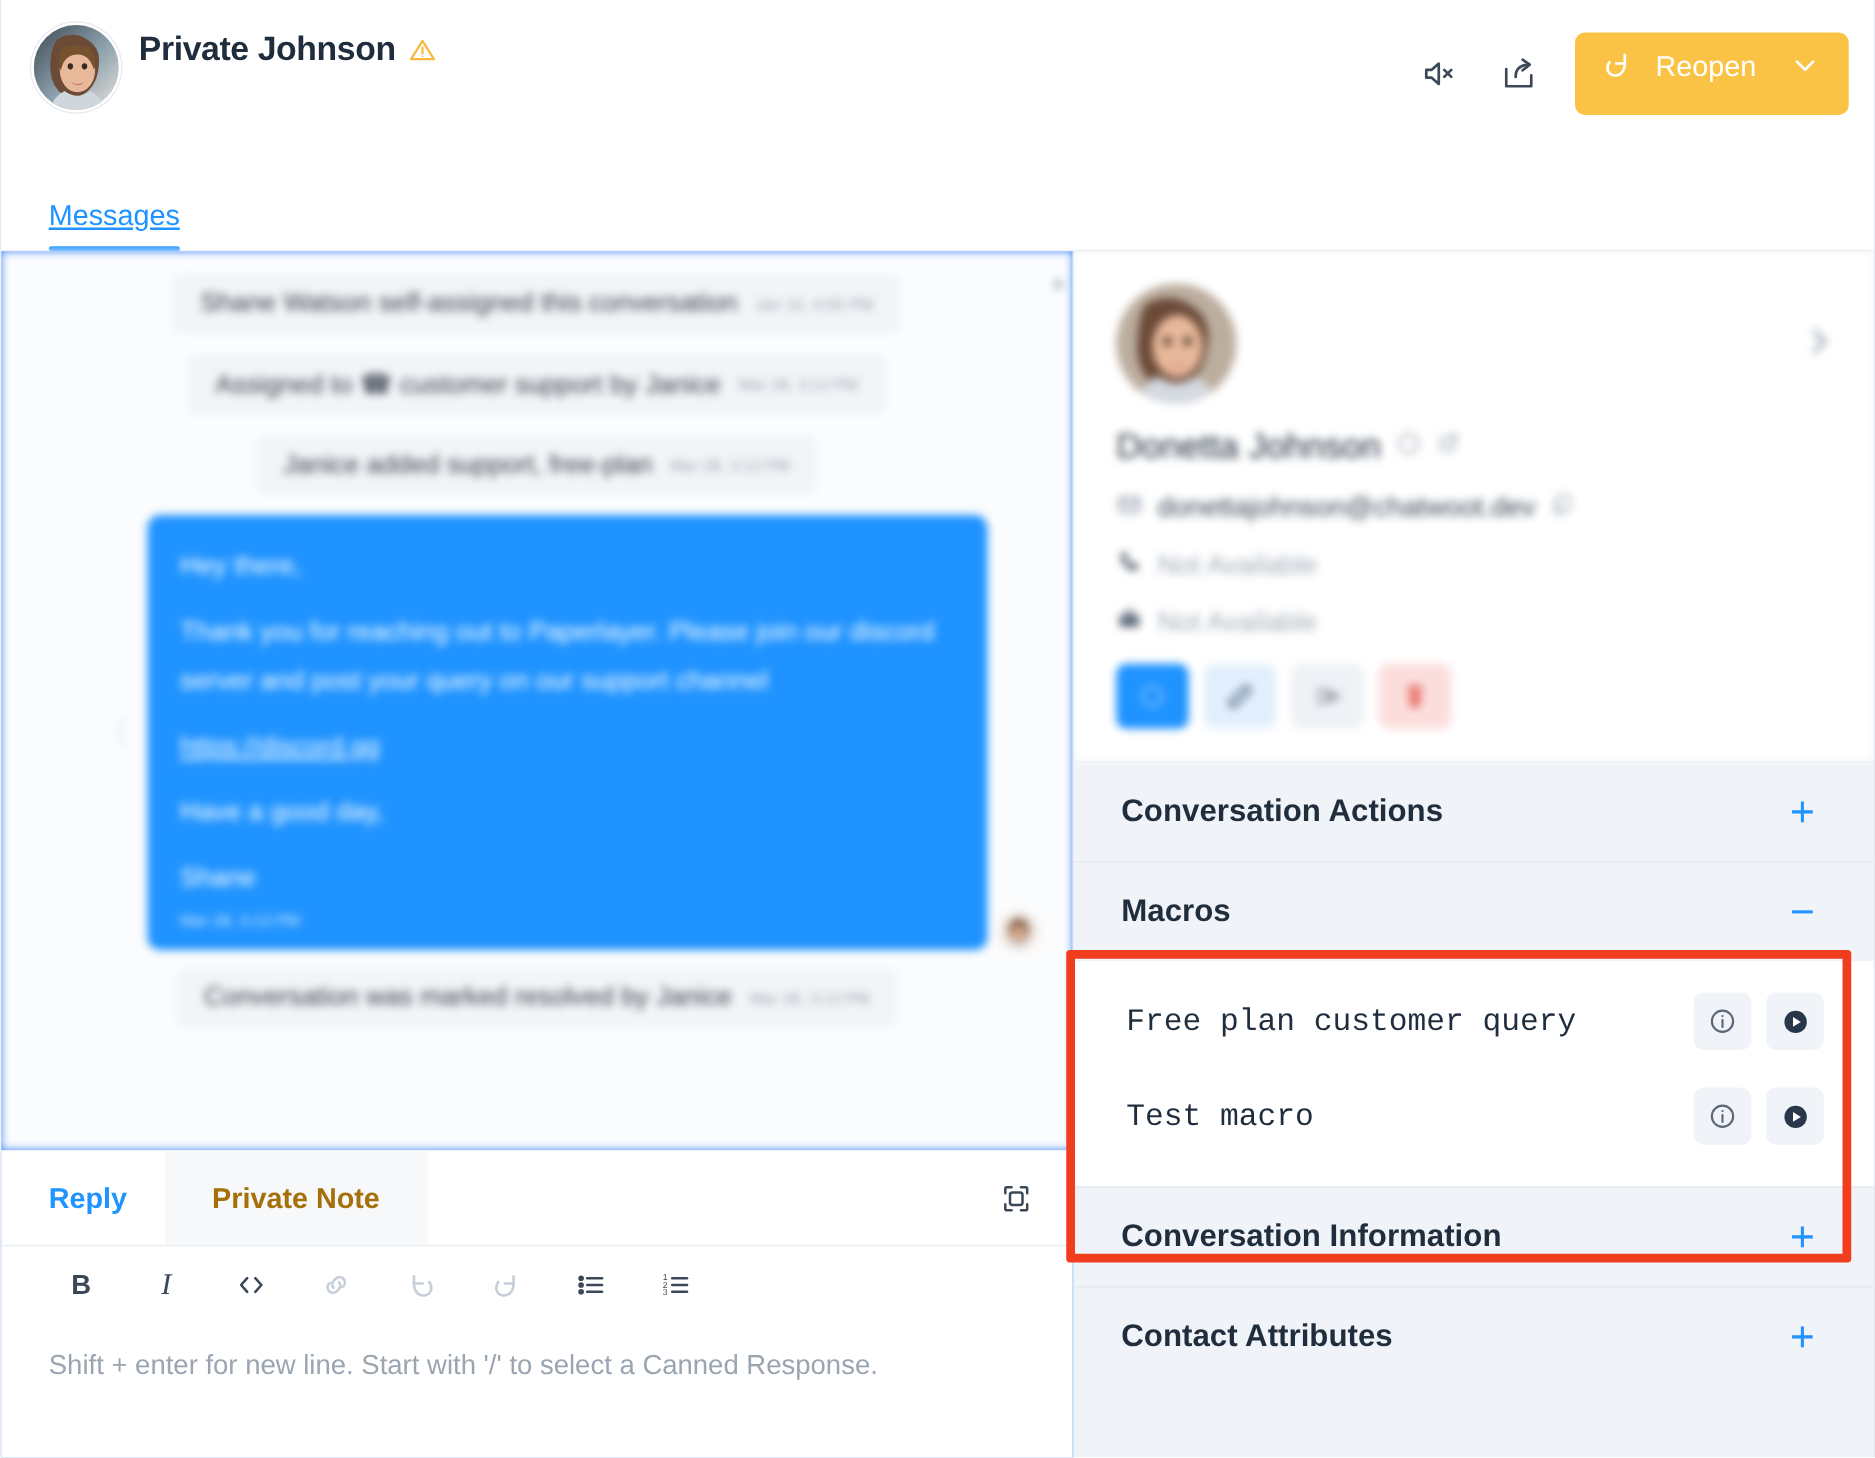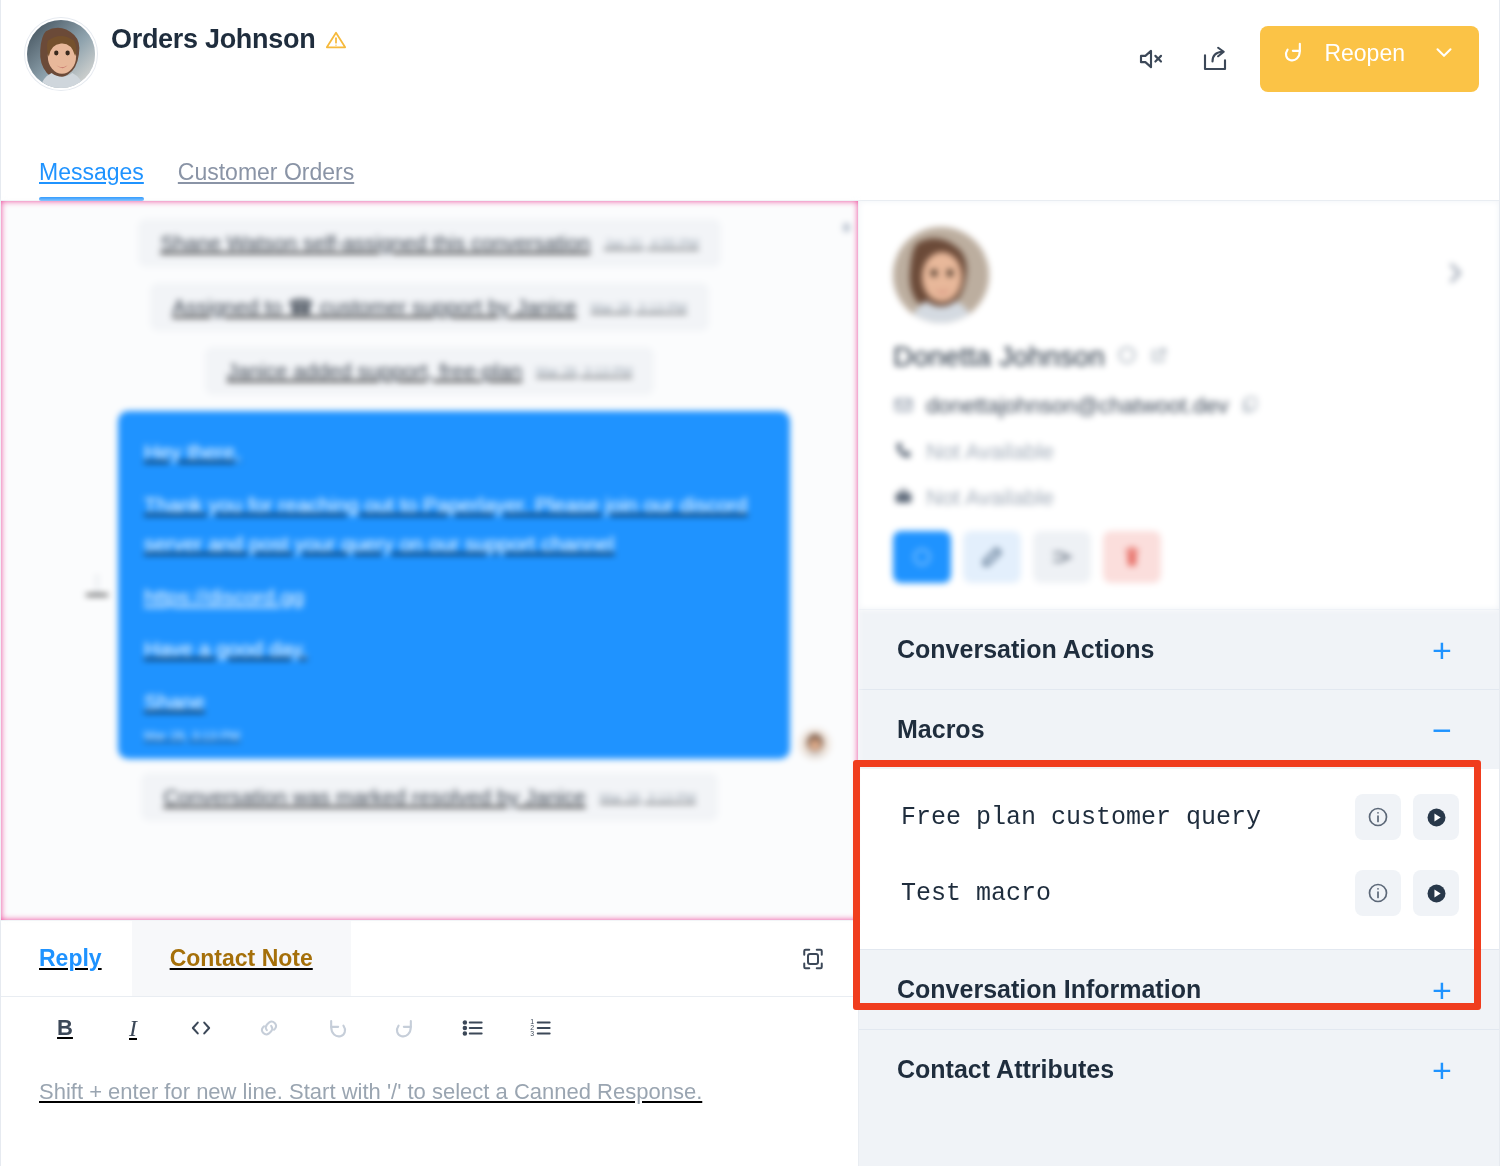--- a/index.html
+++ b/index.html
@@ -86,24 +86,23 @@
     height: 4px; background: #1f93ff; border-radius: 2px;
   }
 
   
   .conv-body { flex: 1; display: flex; min-height: 0; }
 
   
   .msg-col {
     width: 858px; flex: 0 0 858px;
     display: flex; flex-direction: column;
-    background: #ec4899;
+    background: #3b82f6;
     border-right: 1px solid #e9edf2;
     min-height: 0;
-    text-decoration: underline;
   }
   .msg-scroll {
     flex: 1; position: relative; overflow: hidden;
     background: #fbfcfd;
     padding: 18px 28px 10px 28px;
     filter: blur(3.2px);
   }
   .sys-row { display: flex; margin-bottom: 16px; }
   .sys-row.c { justify-content: center; }
   .sys-pill {
@@ -265,21 +264,21 @@
           <ellipse cx="37" cy="38" rx="15" ry="19" fill="#e8b89a"></ellipse>
           <path d="M22 22 q14 -10 28 0 q4 10 1 16 q-4 -14 -15 -13 q-11 1 -13 14 q-3 -9 -1 -17z" fill="#75512d"></path>
           <ellipse cx="31" cy="35" rx="2.3" ry="2.6" fill="#3a2a1e"></ellipse>
           <ellipse cx="43" cy="35" rx="2.3" ry="2.6" fill="#3a2a1e"></ellipse>
           <path d="M31 48 q6 4 12 0 q-5 6 -12 0z" fill="#c9796f"></path>
           <path d="M26 56 q11 8 22 0 q10 5 12 16 H14 q2 -11 12 -16z" fill="#cfd6dc"></path>
         </svg>
       </div>
       <div class="hdr-text">
         <div class="hdr-name-row">
-          <span class="hdr-name">Orders Johnson</span>
+          <span class="hdr-name">Private Johnson</span>
           <span>
             <svg class="warn-icon" viewBox="0 0 24 24" fill="none" stroke="#F6B93B" stroke-width="1.9" stroke-linecap="round" stroke-linejoin="round">
               <path d="M12 4 L22 20 H2 Z"></path>
                 <line x1="12" y1="10" x2="12" y2="15"></line>
                 <circle cx="12" cy="17.6" r="0.7" fill="#F6B93B" stroke="none"></circle>
             </svg>
           </span>
         </div>
       </div>
     </div>
@@ -310,21 +309,20 @@
           <svg width="26" height="26" viewBox="0 0 24 24" fill="none" stroke="#ffffff" stroke-width="1.9" stroke-linecap="round" stroke-linejoin="round">
             <path d="M6 9.5 L12 15.5 L18 9.5"></path>
           </svg>
         </span>
       </button>
     </div>
   </div>
 
   <div class="conv-tabs">
     <button class="tab active">Messages</button>
-    <button class="tab">Customer Orders</button>
   </div>
 
   <div class="conv-body">
 
     <div class="msg-col">
       <div class="msg-scroll">
         <div class="scrollbar-dot"></div>
 
         <div class="sys-row c">
           <div class="sys-pill">
@@ -371,21 +369,21 @@
           <div class="sys-pill">
             <span class="sys-text">Conversation was marked resolved by Janice</span>
             <span class="sys-time">Mar 28, 3:13 PM</span>
           </div>
         </div>
       </div>
 
       <div class="reply-box">
         <div class="reply-tabs">
           <button class="reply-tab reply">Reply</button>
-          <button class="reply-tab note">Contact Note</button>
+          <button class="reply-tab note">Private Note</button>
           <button class="expand-btn">
             <svg width="30" height="30" viewBox="0 0 24 24" fill="none" stroke="#3c4858" stroke-width="1.6" stroke-linecap="round" stroke-linejoin="round">
               <rect x="8" y="8" width="8" height="8" rx="1.6"></rect>
               <path d="M5 8.5 V5.6 A1 1 0 0 1 6 4.6 H9"></path>
               <path d="M19 8.5 V5.6 A1 1 0 0 0 18 4.6 H15"></path>
               <path d="M5 15.5 V18.4 A1 1 0 0 0 6 19.4 H9"></path>
               <path d="M19 15.5 V18.4 A1 1 0 0 1 18 19.4 H15"></path>
             </svg>
           </button>
         </div>

